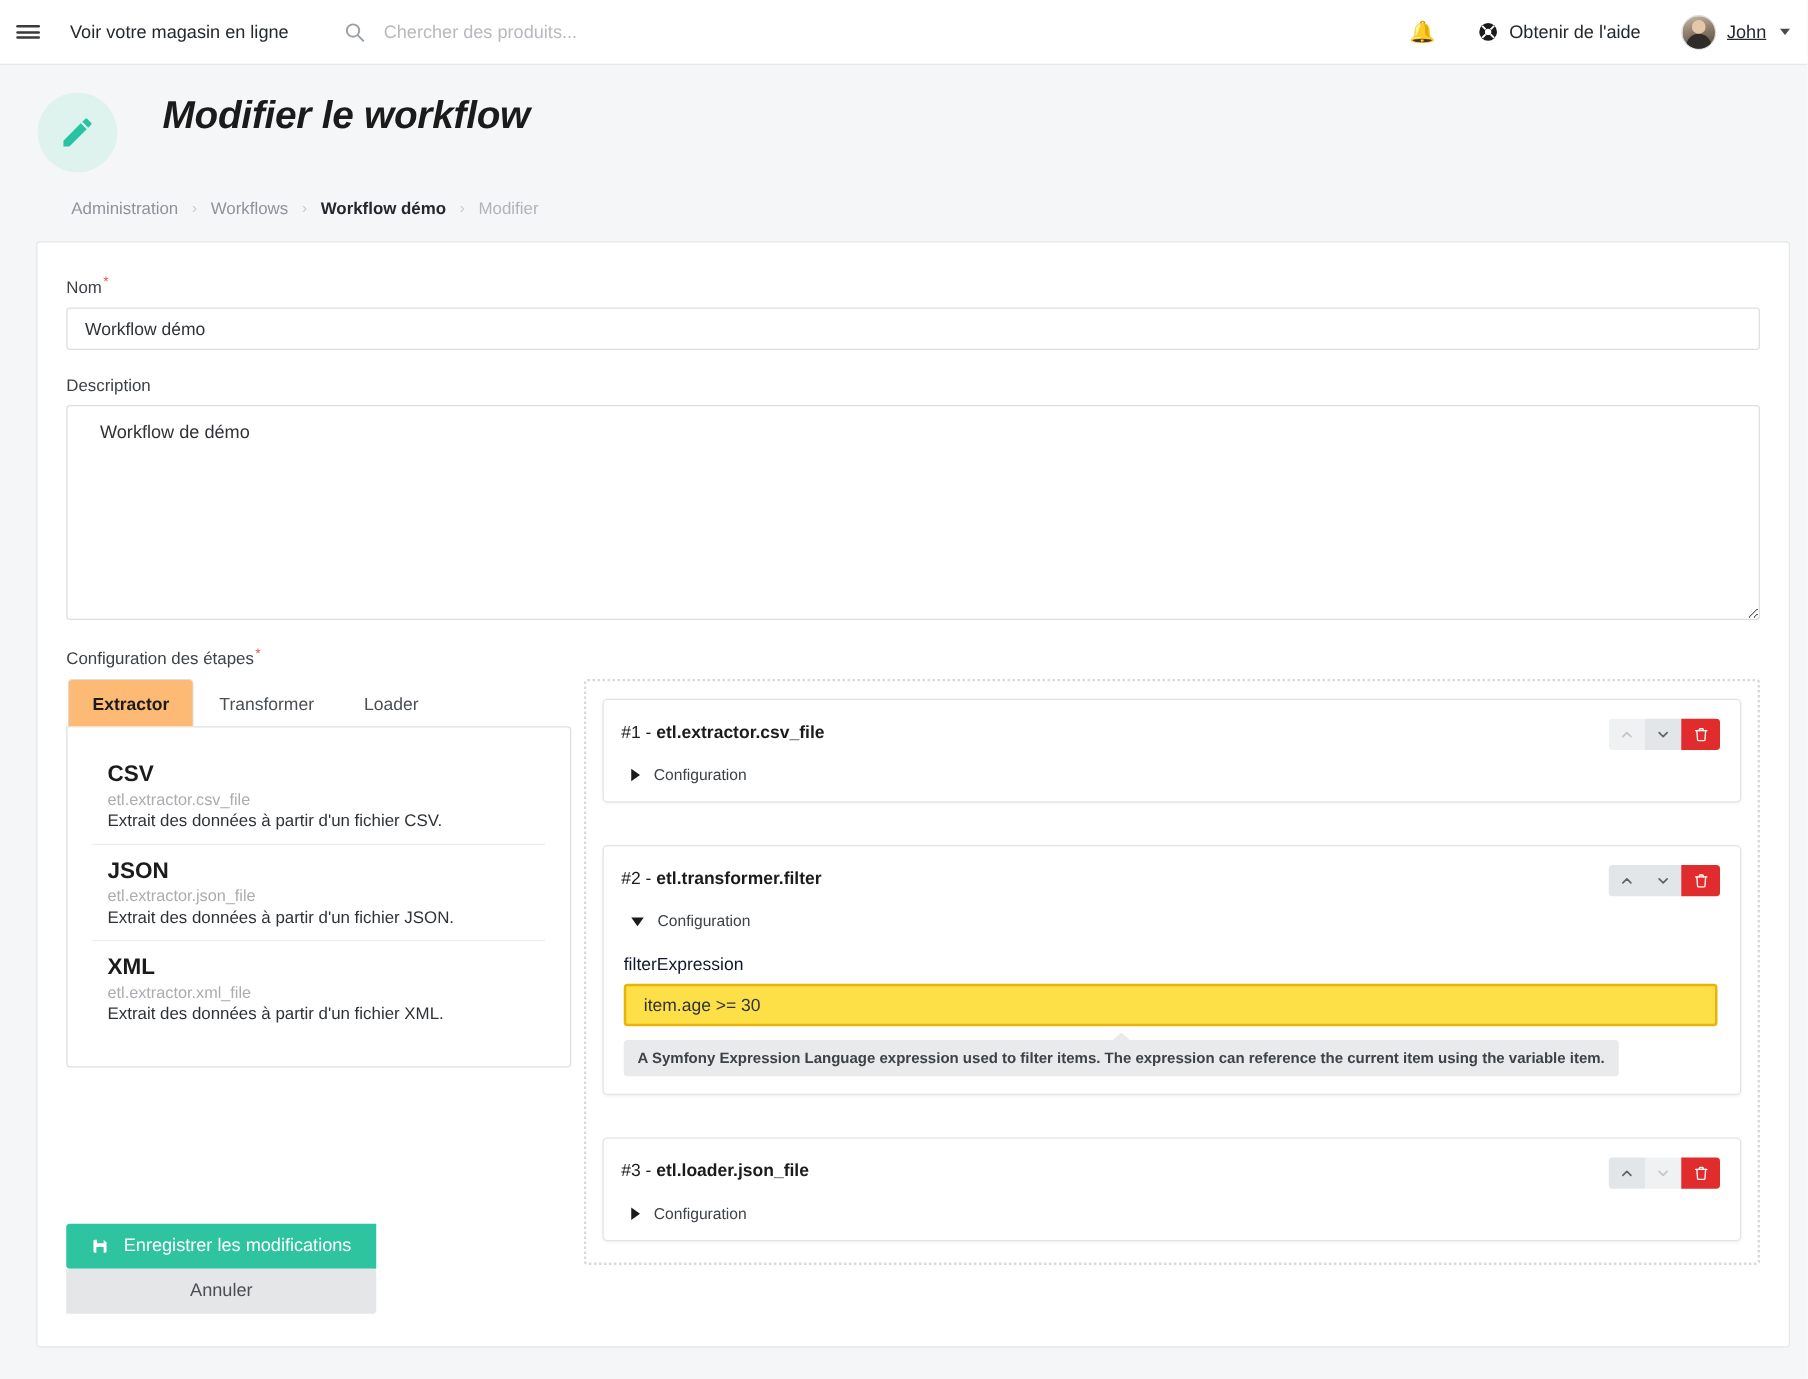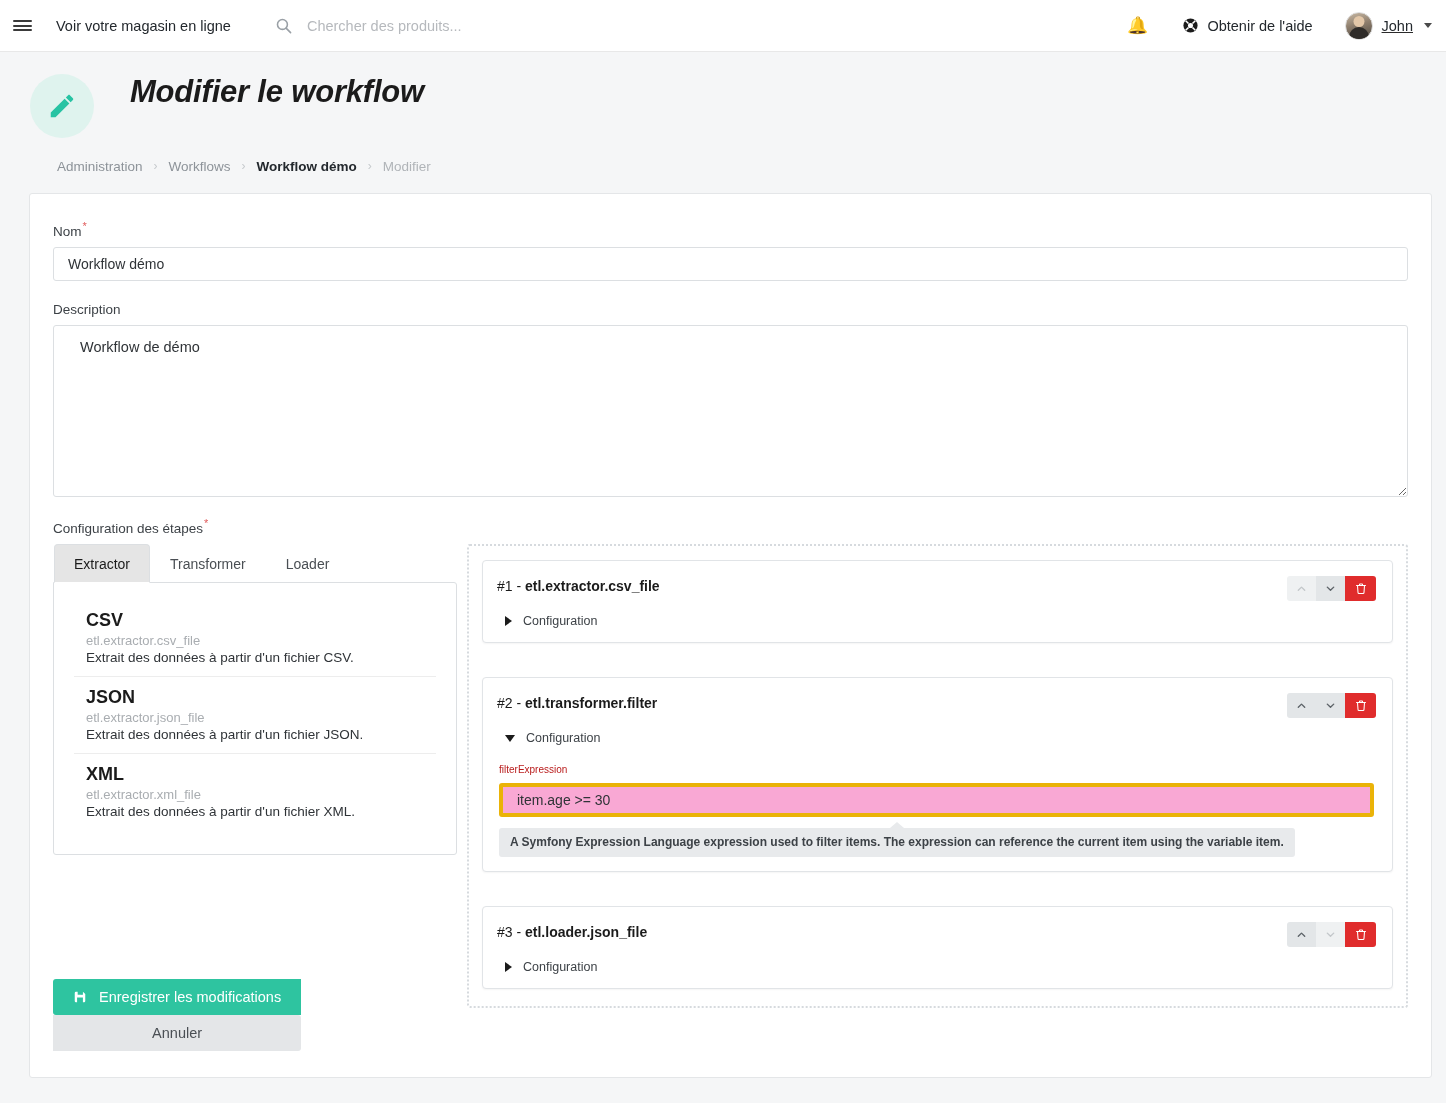--- a/index.html
+++ b/index.html
@@ -184,24 +184,24 @@
     font-size: 14px;
     color: #4a4f54;
     padding: 11px 19px 10px 19px;
     border: 1px solid transparent;
     border-radius: 4px 4px 0 0;
     cursor: pointer;
     background: transparent;
     margin-bottom: -1px;
   }
   .tab.active {
-    background: #e5e5e5;
+    background: #fdba74;
     border-color: #dcdfe2;
     border-bottom-color: #fff;
-    font-weight: normal;
+    font-weight: bold;
     color: #1b1b1b;
   }
 
   .tab-panel {
     border: 1px solid #dcdfe2;
     border-radius: 0 3px 3px 3px;
     background: #fff;
     padding: 17px 20px 24px 20px;
     min-height: 262px;
   }
@@ -271,28 +271,28 @@
     border-bottom: 5px solid transparent;
     border-left: 7px solid #1b1b1b;
   }
   .tri.open {
     border-left: 5px solid transparent;
     border-right: 5px solid transparent;
     border-top: 7px solid #1b1b1b;
   }
 
   .config-body { margin-top: 19px; padding: 0 2px; }
-  .cfg-label { font-size: 10px; color: #b91c1c; margin-bottom: 8px; display:block;}
+  .cfg-label { font-size: 14px; color: #0f172a; margin-bottom: 8px; display:block;}
   .cfg-input {
     width: 100%; height: 34px;
-    border: 4px solid #eab308; border-radius: 3px;
+    border: 2px solid #eab308; border-radius: 3px;
     padding: 0 14px;
     font-family: "Liberation Sans", sans-serif;
     font-size: 14px; color: #2f3337;
-    outline: none; background: #f9a8d4;
+    outline: none; background: #fde047;
   }
   .tooltip {
     position: relative;
     margin-top: 11px;
     background: #e8eaec;
     border-radius: 3px;
     padding: 7px 11px 8px 11px;
     font-size: 12px;
     font-weight: bold;
     color: #3d4247;

